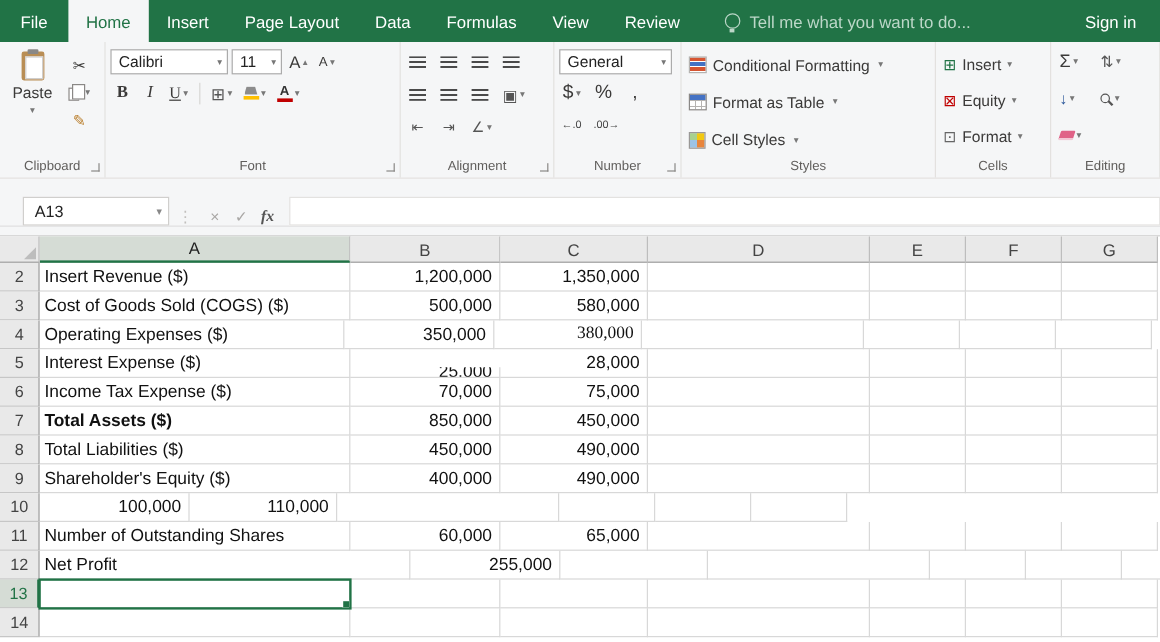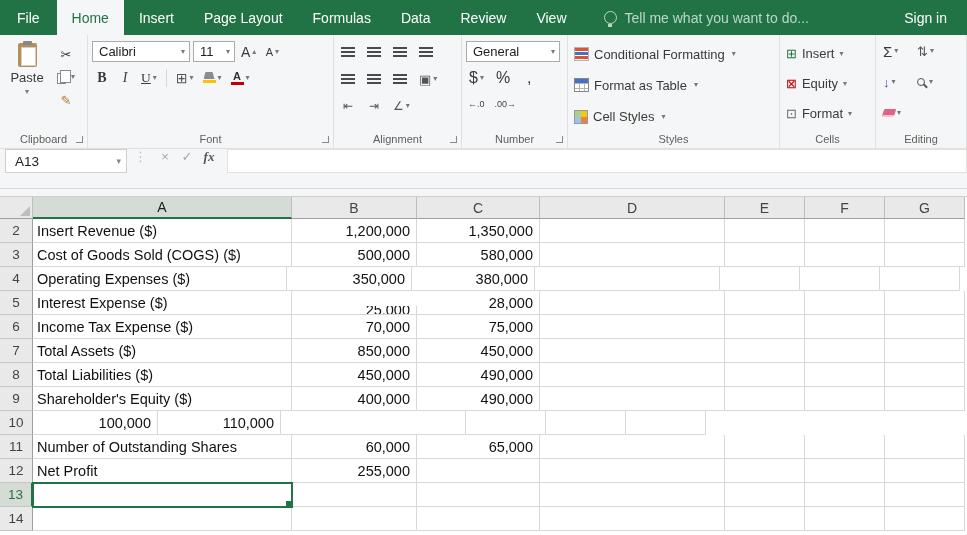--- a/index.html
+++ b/index.html
@@ -90,21 +90,21 @@
   .ed-grid{display:grid;grid-template-columns:auto auto;gap:4px 10px;padding-top:2px}
   .ed-grid .ibtn{height:20px;justify-content:flex-start}
   .sigma{font-size:15px;color:#3b3a39}
   .filldown{color:#2b579a;font-size:13px;font-weight:bold}
   .sortico{font-size:13px;color:#555}
   .mag{width:8px;height:8px;border:1.5px solid #555;border-radius:50%;position:relative;margin-right:2px}
   .mag::after{content:"";position:absolute;width:5px;height:1.5px;background:#555;transform:rotate(45deg);right:-4px;bottom:-1px}
   .eraser{width:12px;height:8px;background:#e留;background:#e06287;transform:skewX(-18deg);border-radius:1px;border-bottom:2px solid #f3c6d4}
 
   
-  .formula-row{height:40px;background:#f5f6f7;display:flex;align-items:flex-start;padding-left:5px;border-bottom:1px solid #dcdcdc}
+  .formula-row{height:40px;background:#f5f6f7;display:flex;align-items:flex-end;padding-left:19px;border-bottom:1px solid #dcdcdc}
   .name-box{width:122px;height:24px;background:#fff;border:1px solid #d0cfcd;display:flex;align-items:center;padding:0 5px 0 9px;font-size:13.5px;color:#222}
   .nb-caret{margin-left:auto;font-size:9px;color:#888}
   .fdots{color:#c1bfbd;margin:0 7px;font-size:13px}
   .fbtn{width:22px;text-align:center;color:#a9a7a5;font-size:13px}
   .fbtn.fx{color:#555;font-family:"Liberation Serif",serif;font-style:italic;font-weight:bold}
   .formula-input{flex:1;height:24px;background:#fff;border:1px solid #e3e2e0;margin-left:7px;font-size:13.5px;padding:0 6px;display:flex;align-items:center}
   .gapstrip{height:7px;background:#f5f6f7}
 
   
   .sheet{background:#fff;border-top:1px solid #cfcfcf}
@@ -128,24 +128,24 @@
 </head>
 <body>
 
 <div class="app">
 
   <div class="tabbar">
     <div class="tab file">File</div>
     <div class="tab active">Home</div>
     <div class="tab">Insert</div>
     <div class="tab">Page Layout</div>
+    <div class="tab">Data</div>
     <div class="tab">Formulas</div>
-    <div class="tab">Data</div>
+    <div class="tab">View</div>
     <div class="tab">Review</div>
-    <div class="tab">View</div>
     <div class="tellme">
       <span class="bulb"></span>
       <span>Tell me what you want to do...</span>
     </div>
     <div class="signin">Sign in</div>
   </div>
 
   <div class="ribbon">
 
     <div class="group g-clipboard">
@@ -424,21 +424,21 @@
         <div class="cell num" style="width: 123px;">580,000</div>
         <div class="cell" style="width: 185px;"></div>
         <div class="cell" style="width: 80px;"></div>
         <div class="cell" style="width: 80px;"></div>
         <div class="cell" style="width: 80px;"></div>
       </div>
       <div class="srow datarow">
         <div class="rowhdr" style="width: 33px;">4</div>
         <div class="cell" style="width: 254px;">Operating Expenses ($)</div>
         <div class="cell num" style="width: 125px;">350,000</div>
-        <div class="cell num" style="width: 123px;">380,000</div>
+        <div class="cell num" style="width: 123px; font-family: Liberation Serif, serif;">380,000</div>
         <div class="cell" style="width: 185px;"></div>
         <div class="cell" style="width: 80px;"></div>
         <div class="cell" style="width: 80px;"></div>
         <div class="cell" style="width: 80px;"></div>
       </div>
       <div class="srow datarow">
         <div class="rowhdr" style="width: 33px;">5</div>
         <div class="cell" style="width: 259px;">Interest Expense ($)</div>
         <div class="cell num" style="width: 125px; margin-top: 15px;">25,000</div>
         <div class="cell num" style="width: 123px;">28,000</div>
@@ -452,21 +452,21 @@
         <div class="cell" style="width: 259px;">Income Tax Expense ($)</div>
         <div class="cell num" style="width: 125px;">70,000</div>
         <div class="cell num" style="width: 123px;">75,000</div>
         <div class="cell" style="width: 185px;"></div>
         <div class="cell" style="width: 80px;"></div>
         <div class="cell" style="width: 80px;"></div>
         <div class="cell" style="width: 80px;"></div>
       </div>
       <div class="srow datarow">
         <div class="rowhdr" style="width: 33px;">7</div>
-        <div class="cell" style="width: 259px;">Total Assets ($)</div>
+        <div class="cell" style="width: 259px; font-weight: bold;">Total Assets ($)</div>
         <div class="cell num" style="width: 125px;">850,000</div>
         <div class="cell num" style="width: 123px;">450,000</div>
         <div class="cell" style="width: 185px;"></div>
         <div class="cell" style="width: 80px;"></div>
         <div class="cell" style="width: 80px;"></div>
         <div class="cell" style="width: 80px;"></div>
       </div>
       <div class="srow datarow">
         <div class="rowhdr" style="width: 33px;">8</div>
         <div class="cell" style="width: 259px;">Total Liabilities ($)</div>
@@ -501,21 +501,21 @@
         <div class="cell" style="width: 259px;">Number of Outstanding Shares</div>
         <div class="cell num" style="width: 125px;">60,000</div>
         <div class="cell num" style="width: 123px;">65,000</div>
         <div class="cell" style="width: 185px;"></div>
         <div class="cell" style="width: 80px;"></div>
         <div class="cell" style="width: 80px;"></div>
         <div class="cell" style="width: 80px;"></div>
       </div>
       <div class="srow datarow">
         <div class="rowhdr" style="width: 33px;">12</div>
-        <div class="cell" style="width: 259px; text-align: center;">Net Profit</div>
+        <div class="cell" style="width: 309px; text-align: center;">Net Profit</div>
         <div class="cell num" style="width: 125px;">255,000</div>
         <div class="cell" style="width: 123px;"></div>
         <div class="cell" style="width: 185px;"></div>
         <div class="cell" style="width: 80px;"></div>
         <div class="cell" style="width: 80px;"></div>
         <div class="cell" style="width: 80px;"></div>
       </div>
       <div class="srow datarow">
         <div class="rowhdr selrowhdr" style="width: 33px;">13</div>
         <div class="cell selcell" style="width: 259px;">

